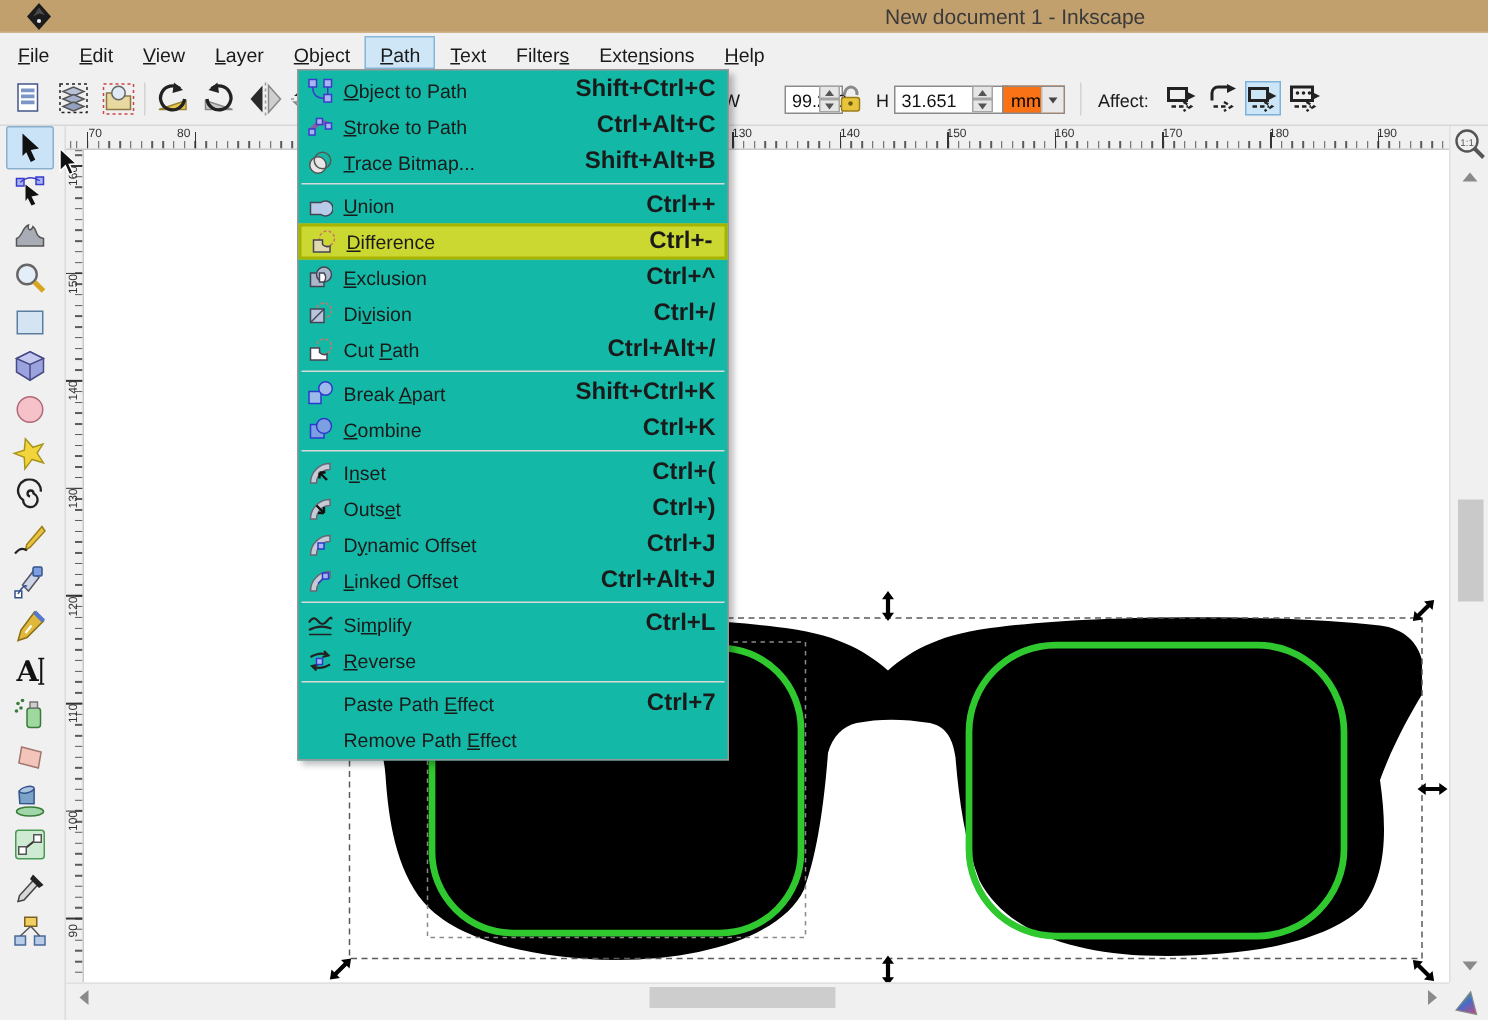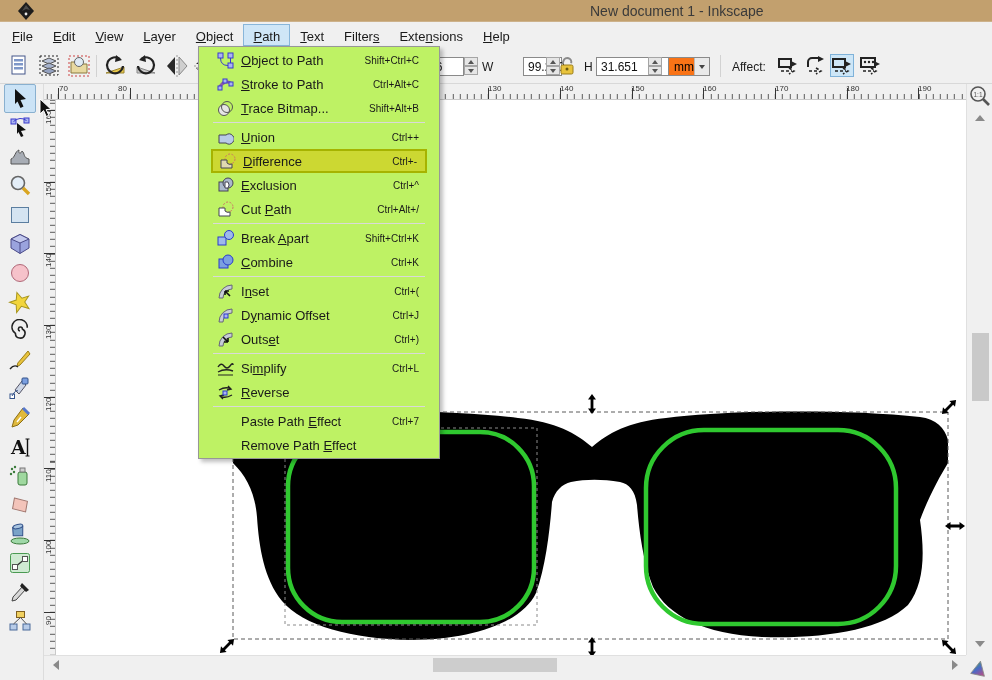--- a/index.html
+++ b/index.html
@@ -63,25 +63,25 @@
   .vs-thumb { position:absolute; left:5px; top:249px; width:17px; height:68px; background:#c9c9c9; }
   .hscroll { position:absolute; left:44px; top:655px; width:922px; height:18px; background:#f0f0f0; border-top:1px solid #e0e0e0; }
   .hs-left,.hs-right { position:absolute; top:1px; width:16px; height:16px; }
   .hs-left { left:4px; } .hs-right { right:4px; }
   .hs-left:after { content:""; position:absolute; left:5px; top:3px; border-top:5px solid transparent; border-bottom:5px solid transparent; border-right:6px solid #8a8a8a; }
   .hs-right:after { content:""; position:absolute; left:6px; top:3px; border-top:5px solid transparent; border-bottom:5px solid transparent; border-left:6px solid #8a8a8a; }
   .hs-thumb { position:absolute; left:389px; top:2px; width:124px; height:14px; background:#cdcdcd; }
   .corner-widget { position:absolute; left:966px; top:655px; width:26px; height:25px; background:#f0f0f0; }
 
   
-  .dropdown { position:absolute; left:198px; top:46px; width:242px; background:#bef264; border:1px solid #979797; box-shadow:3px 3px 4px rgba(0,0,0,0.25); z-index:50; padding:1px 12px; }
+  .dropdown { position:absolute; left:198px; top:46px; width:288px; background:#14b8a6; border:1px solid #979797; box-shadow:3px 3px 4px rgba(0,0,0,0.25); z-index:50; padding:1px 0; }
   .mi { height:24px; display:flex; align-items:center; position:relative; }
   .mi-ic { width:17px; height:17px; margin-left:6px; flex:0 0 17px; }
   .mi-label { font-size:13px; color:#1a1a1a; margin-left:7px; white-space:nowrap; }
-  .mi-accel { font-size:10px; color:#1a1a1a; margin-left:auto; margin-right:8px; white-space:nowrap; }
+  .mi-accel { font-size:16px; color:#1a1a1a; margin-left:auto; margin-right:8px; white-space:nowrap;font-weight:bold; }
   .mi.hl { background:#ccd832; border:2px solid #a6b300; }
   .mi-sep { height:5px; position:relative; }
   .mi-sep:after { content:""; position:absolute; left:2px; right:2px; top:2px; height:1px; background:#d9d9d9; }
 
   .cursor { position:absolute; left:39px; top:99px; z-index:80; }
 </style>
 </head>
 <body>
 
 <div class="app">
@@ -491,20 +491,29 @@
             <rect x="2" y="5" width="9" height="9" fill="#aab8cc" stroke="#445"></rect>
             <circle cx="11" cy="6" r="5" fill="#aab8cc" stroke="#445"></circle>
             <path d="M8,5 L11,5 A5,5 0 0 1 11,11 L8,11 Z" fill="#fff" stroke="#445"></path>
           </svg></span>
       <span class="mi-label"><u>E</u>xclusion</span>
         <span class="mi-accel">Ctrl+^</span>
     </div>
     <div class="mi">
       <span class="mi-ic"><svg width="17" height="17">
             <circle cx="11" cy="6" r="5" fill="none" stroke="#cc7766" stroke-dasharray="2 1.5"></circle>
+            <rect x="2" y="5" width="9" height="9" fill="#b8c6dd" stroke="#445"></rect>
+            <line x1="2" y1="14" x2="11" y2="5" stroke="#445"></line>
+          </svg></span>
+      <span class="mi-label">Di<u>v</u>ision</span>
+        <span class="mi-accel">Ctrl+/</span>
+    </div>
+    <div class="mi">
+      <span class="mi-ic"><svg width="17" height="17">
+            <circle cx="11" cy="6" r="5" fill="none" stroke="#cc7766" stroke-dasharray="2 1.5"></circle>
             <path d="M2,7 L8,7 L8,10 A4.5,4.5 0 0 0 13,11 L13,15 L2,15 Z" fill="#fff" stroke="#445"></path>
           </svg></span>
       <span class="mi-label">Cut <u>P</u>ath</span>
         <span class="mi-accel">Ctrl+Alt+/</span>
     </div>
     <div class="mi-sep"></div>
     <div class="mi">
       <span class="mi-ic"><svg width="17" height="17">
             <rect x="1" y="7" width="8" height="8" fill="#9db9ea" stroke="#2a3acc"></rect>
             <circle cx="12" cy="5" r="4.5" fill="#9db9ea" stroke="#2a3acc"></circle>
@@ -525,32 +534,41 @@
       <span class="mi-ic"><svg width="17" height="17">
             <path d="M2,15 A13,13 0 0 1 15,2 L15,6 A9,9 0 0 0 6,15 Z" fill="#c6ccd6" stroke="#667"></path>
             <path d="M13,13 L8,8 M8,8 L12,8 M8,8 L8,12" stroke="#111" stroke-width="1.6" fill="none"></path>
           </svg></span>
       <span class="mi-label">I<u>n</u>set</span>
         <span class="mi-accel">Ctrl+(</span>
     </div>
     <div class="mi">
       <span class="mi-ic"><svg width="17" height="17">
             <path d="M2,15 A13,13 0 0 1 15,2 L15,6 A9,9 0 0 0 6,15 Z" fill="#c6ccd6" stroke="#667"></path>
+            <path d="M6,6 L11,11 M11,11 L7,11 M11,11 L11,7" stroke="#111" stroke-width="1.6" fill="none"></path>
+          </svg></span>
+      <span class="mi-label">Outs<u>e</u>t</span>
+        <span class="mi-accel">Ctrl+)</span>
+    </div>
+    <div class="mi">
+      <span class="mi-ic"><svg width="17" height="17">
+            <path d="M2,15 A13,13 0 0 1 15,2 L15,6 A9,9 0 0 0 6,15 Z" fill="#c6ccd6" stroke="#667"></path>
             <rect x="7" y="7" width="4" height="4" fill="#aab4f0" stroke="#2a3acc"></rect>
           </svg></span>
       <span class="mi-label">D<u>y</u>namic Offset</span>
         <span class="mi-accel">Ctrl+J</span>
     </div>
     <div class="mi">
       <span class="mi-ic"><svg width="17" height="17">
             <path d="M2,15 A13,13 0 0 1 15,2 L15,6 A9,9 0 0 0 6,15 Z" fill="#c6ccd6" stroke="#667"></path>
-            <path d="M6,6 L11,11 M11,11 L7,11 M11,11 L11,7" stroke="#111" stroke-width="1.6" fill="none"></path>
-          </svg></span>
-      <span class="mi-label">Outs<u>e</u>t</span>
-        <span class="mi-accel">Ctrl+)</span>
+            <rect x="10" y="3" width="4" height="4" fill="#aab4f0" stroke="#2a3acc"></rect>
+            <line x1="7" y1="10" x2="10" y2="7" stroke="#2a3acc"></line>
+          </svg></span>
+      <span class="mi-label"><u>L</u>inked Offset</span>
+        <span class="mi-accel">Ctrl+Alt+J</span>
     </div>
     <div class="mi-sep"></div>
     <div class="mi">
       <span class="mi-ic"><svg width="17" height="17">
             <path d="M1,7 Q4,2 7,6 T13,6 T16,5" fill="none" stroke="#222" stroke-width="1.4"></path>
             <path d="M1,12 Q8,8 16,11" fill="none" stroke="#222" stroke-width="1.4"></path>
             <line x1="1" y1="15" x2="16" y2="15" stroke="#222"></line>
           </svg></span>
       <span class="mi-label">Si<u>m</u>plify</span>
         <span class="mi-accel">Ctrl+L</span>

